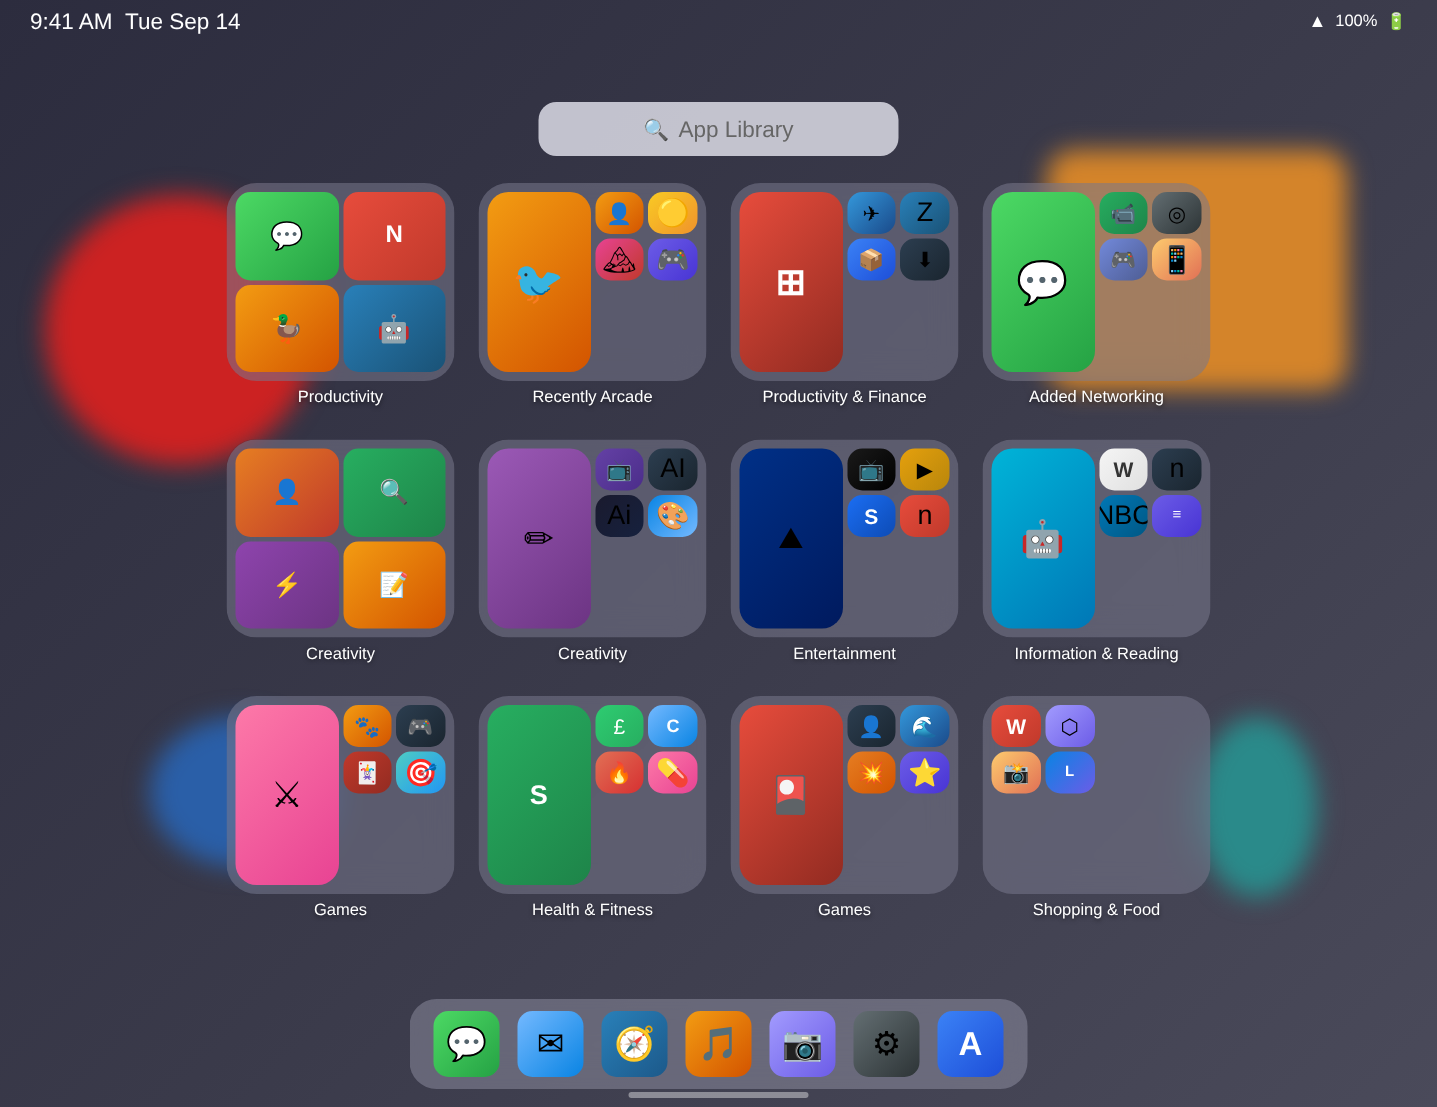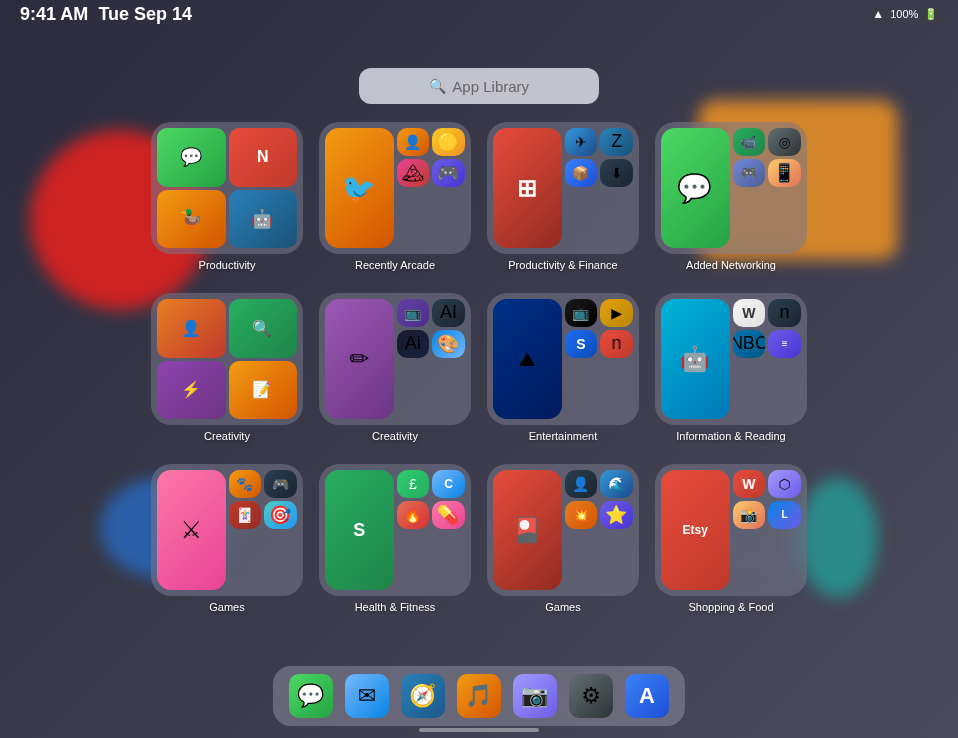--- a/index.html
+++ b/index.html
@@ -59,21 +59,21 @@
       height: 28px;
       display: flex;
       align-items: center;
       justify-content: space-between;
       padding: 0 20px;
       color: white;
       font-size: 12px;
       font-weight: 500;
       z-index: 100;
     }
-    .status-left { font-size: 18px; font-weight: 700; }
+    .status-left { font-size: 15px; font-weight: 400; }
     .status-right {
       display: flex;
       align-items: center;
       gap: 6px;
       font-size: 11px;
     }
     .wifi-icon, .battery-icon { font-size: 12px; }
 
     
     .app-library {
@@ -415,21 +415,20 @@
           <div class="app-icon blue-arcade3" style="font-size:14px;">🌊</div>
           <div class="app-icon orange-action" style="font-size:14px;">💥</div>
           <div class="app-icon" style="background:linear-gradient(135deg,#6c5ce7,#4834d4);">⭐</div>
         </div>
       </div>
       <div class="folder-label">Games</div>
     </div>
 
     <div class="category-folder">
       <div class="folder-box featured">
-        <div class="app-icon large orange-etsy" style="font-size:12px;color:white;font-weight:bold;">Etsy</div>
         <div style="display:grid;grid-template-columns:1fr 1fr;grid-template-rows:1fr 1fr;gap:3px;height:100%;">
           <div class="app-icon red-w" style="font-size:14px;color:white;font-weight:bold;">W</div>
           <div class="app-icon purple-dots" style="font-size:14px;">⬡</div>
           <div class="app-icon green-snap" style="font-size:14px;">📸</div>
           <div class="app-icon blue-lb" style="font-size:10px;color:white;font-weight:bold;">L</div>
         </div>
       </div>
       <div class="folder-label">Shopping &amp; Food</div>
     </div>
 

